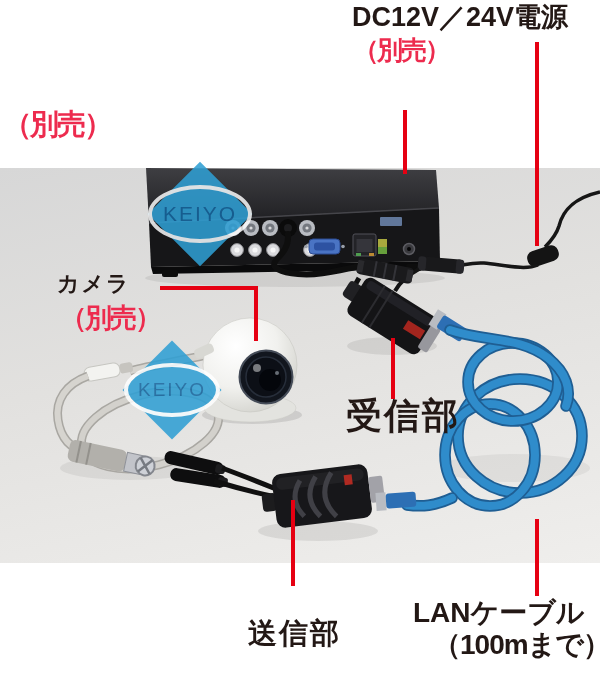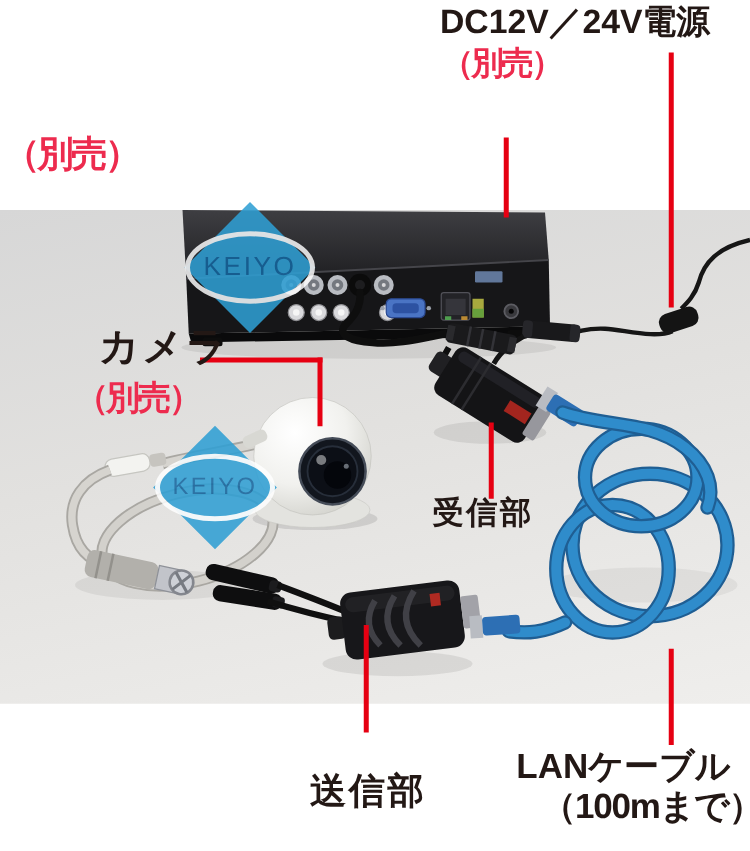--- a/index.html
+++ b/index.html
@@ -248,23 +248,23 @@
   <div class="pline" style="left:254px;top:286px;height:55px;"></div>
   <div class="pline" style="left:391px;top:338px;height:61px;"></div>
   <div class="pline" style="left:291px;top:500px;height:86px;"></div>
   <div class="pline" style="left:535px;top:519px;height:77px;"></div>
 
   <div class="lbl" style="left:352px;top:4px;font-size:27px;">DC12V／24V電源</div>
   <div class="lbl red" style="left:353px;top:37px;font-size:26px;letter-spacing:-2px;">（別売）</div>
 
   <div class="lbl red" style="left:3px;top:110px;font-size:29px;letter-spacing:-2px;">（別売）</div>
 
-  <div class="lbl" style="left:57px;top:261px;font-size:32px;letter-spacing:2px;margin-left:22px;">カメラ</div>
+  <div class="lbl" style="left:57px;top:273px;font-size:22px;letter-spacing:2px;">カメラ</div>
   <div class="lbl red" style="left:60px;top:305px;font-size:27px;letter-spacing:-2px;">（別売）</div>
 
-  <div class="lbl" style="left:346px;top:398px;font-size:25px;letter-spacing:2px;">受信部</div>
+  <div class="lbl" style="left:346px;top:398px;font-size:36px;letter-spacing:2px;">受信部</div>
 
   <div class="lbl" style="left:248px;top:619px;font-size:29px;letter-spacing:2px;">送信部</div>
 
   <div class="lbl" style="left:413px;top:599px;font-size:28px;">LANケーブル</div>
   <div class="lbl" style="left:409px;top:631px;font-size:28px;letter-spacing:-1px;margin-left:24px;">（100mまで）</div>
 
 </div>
 
 </body></html>

